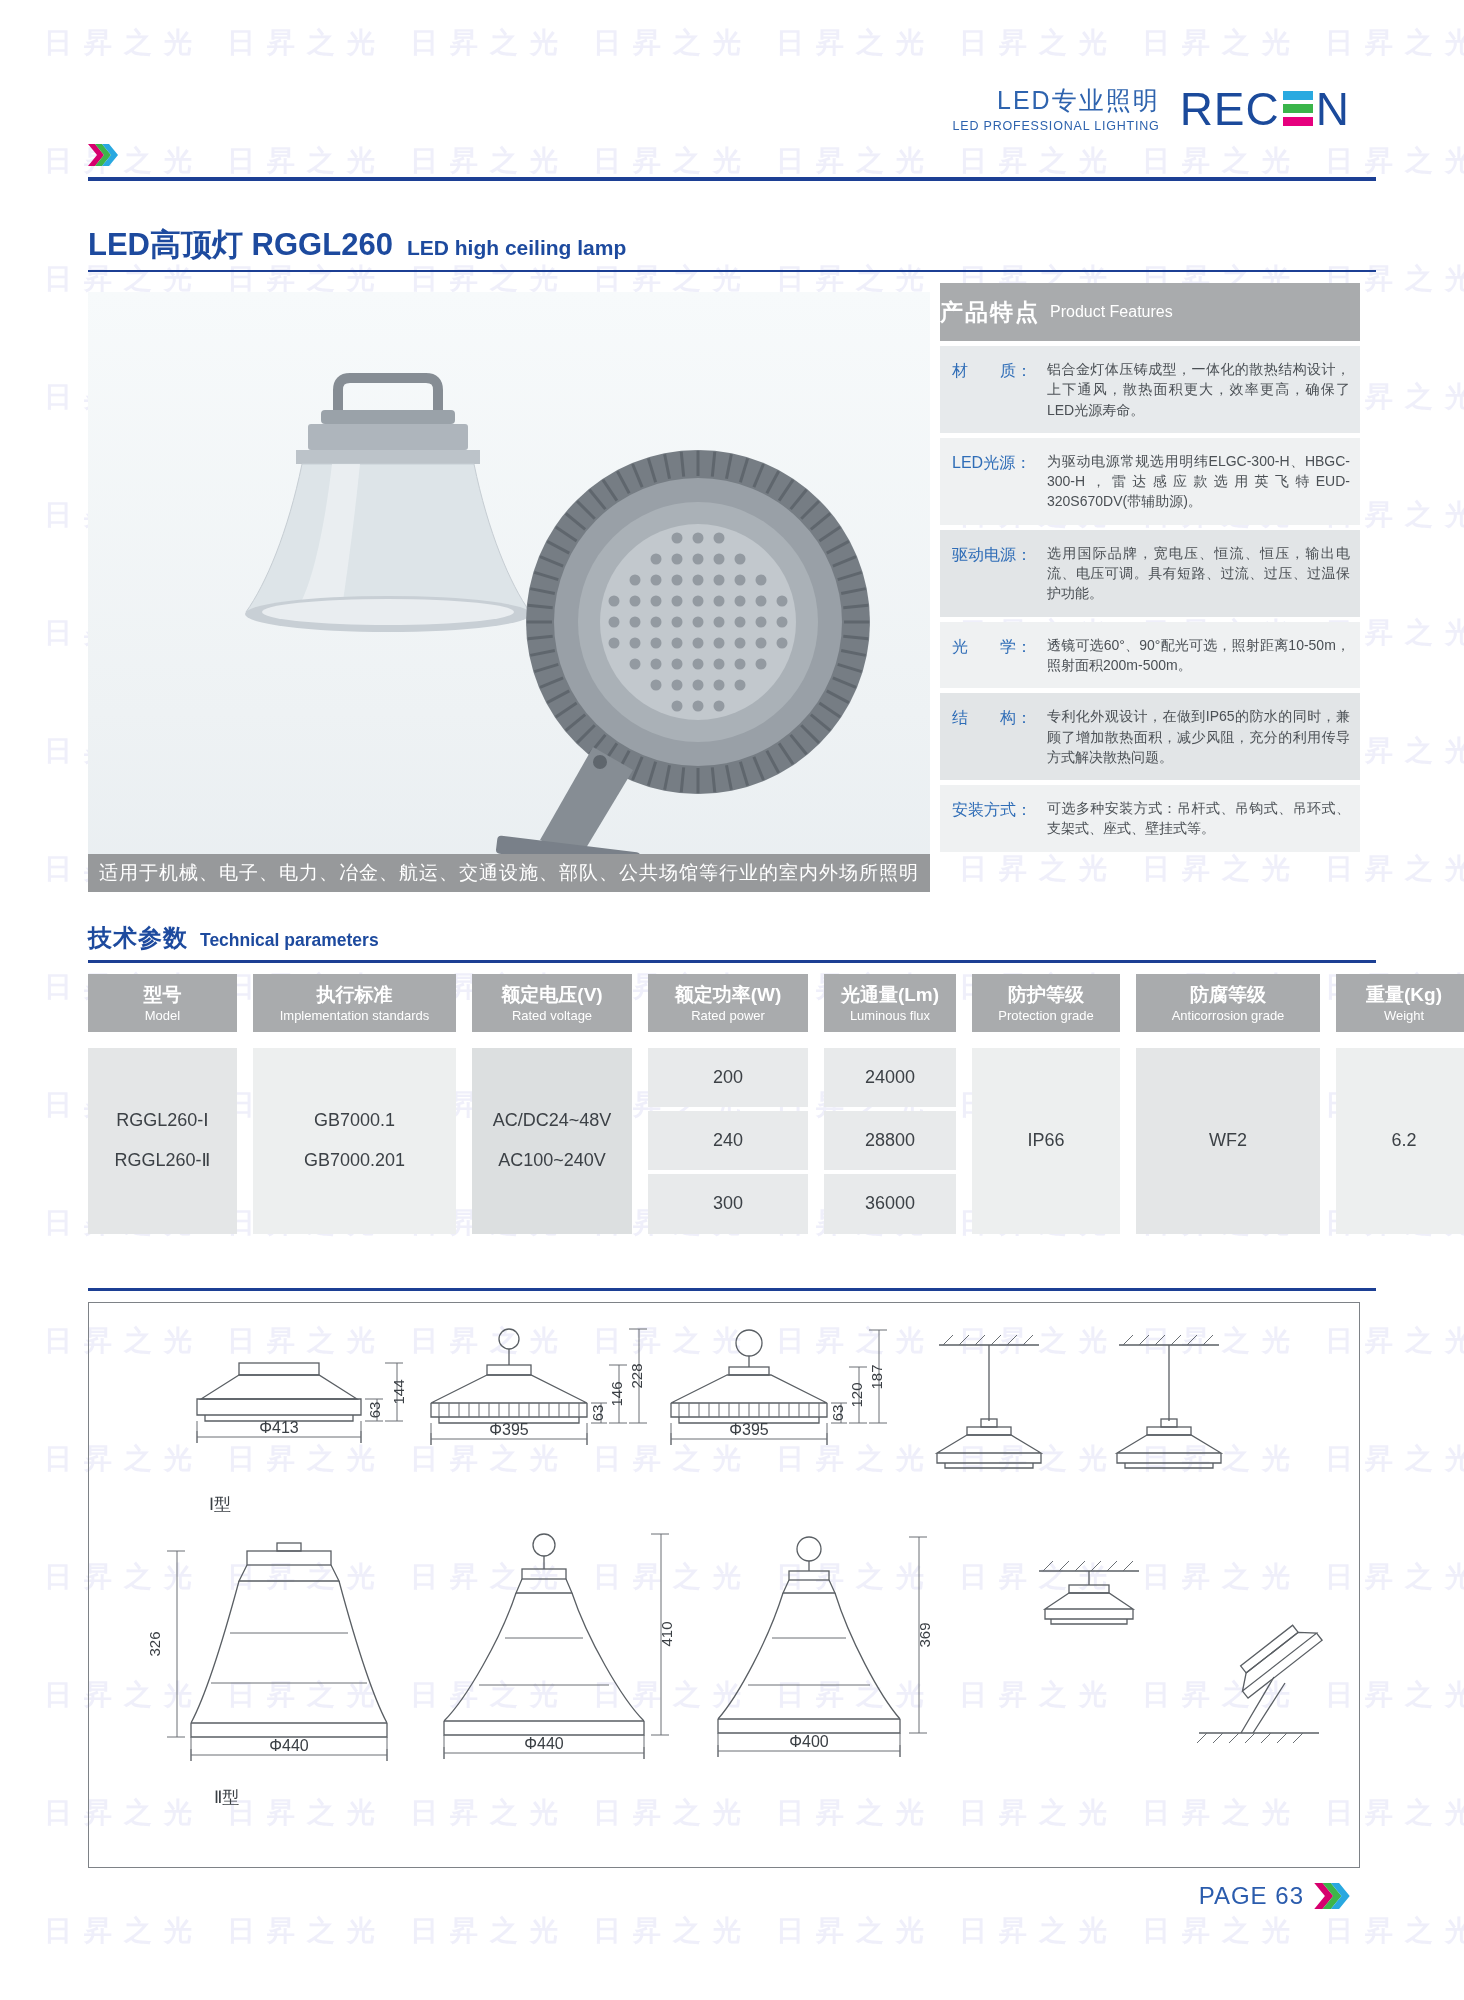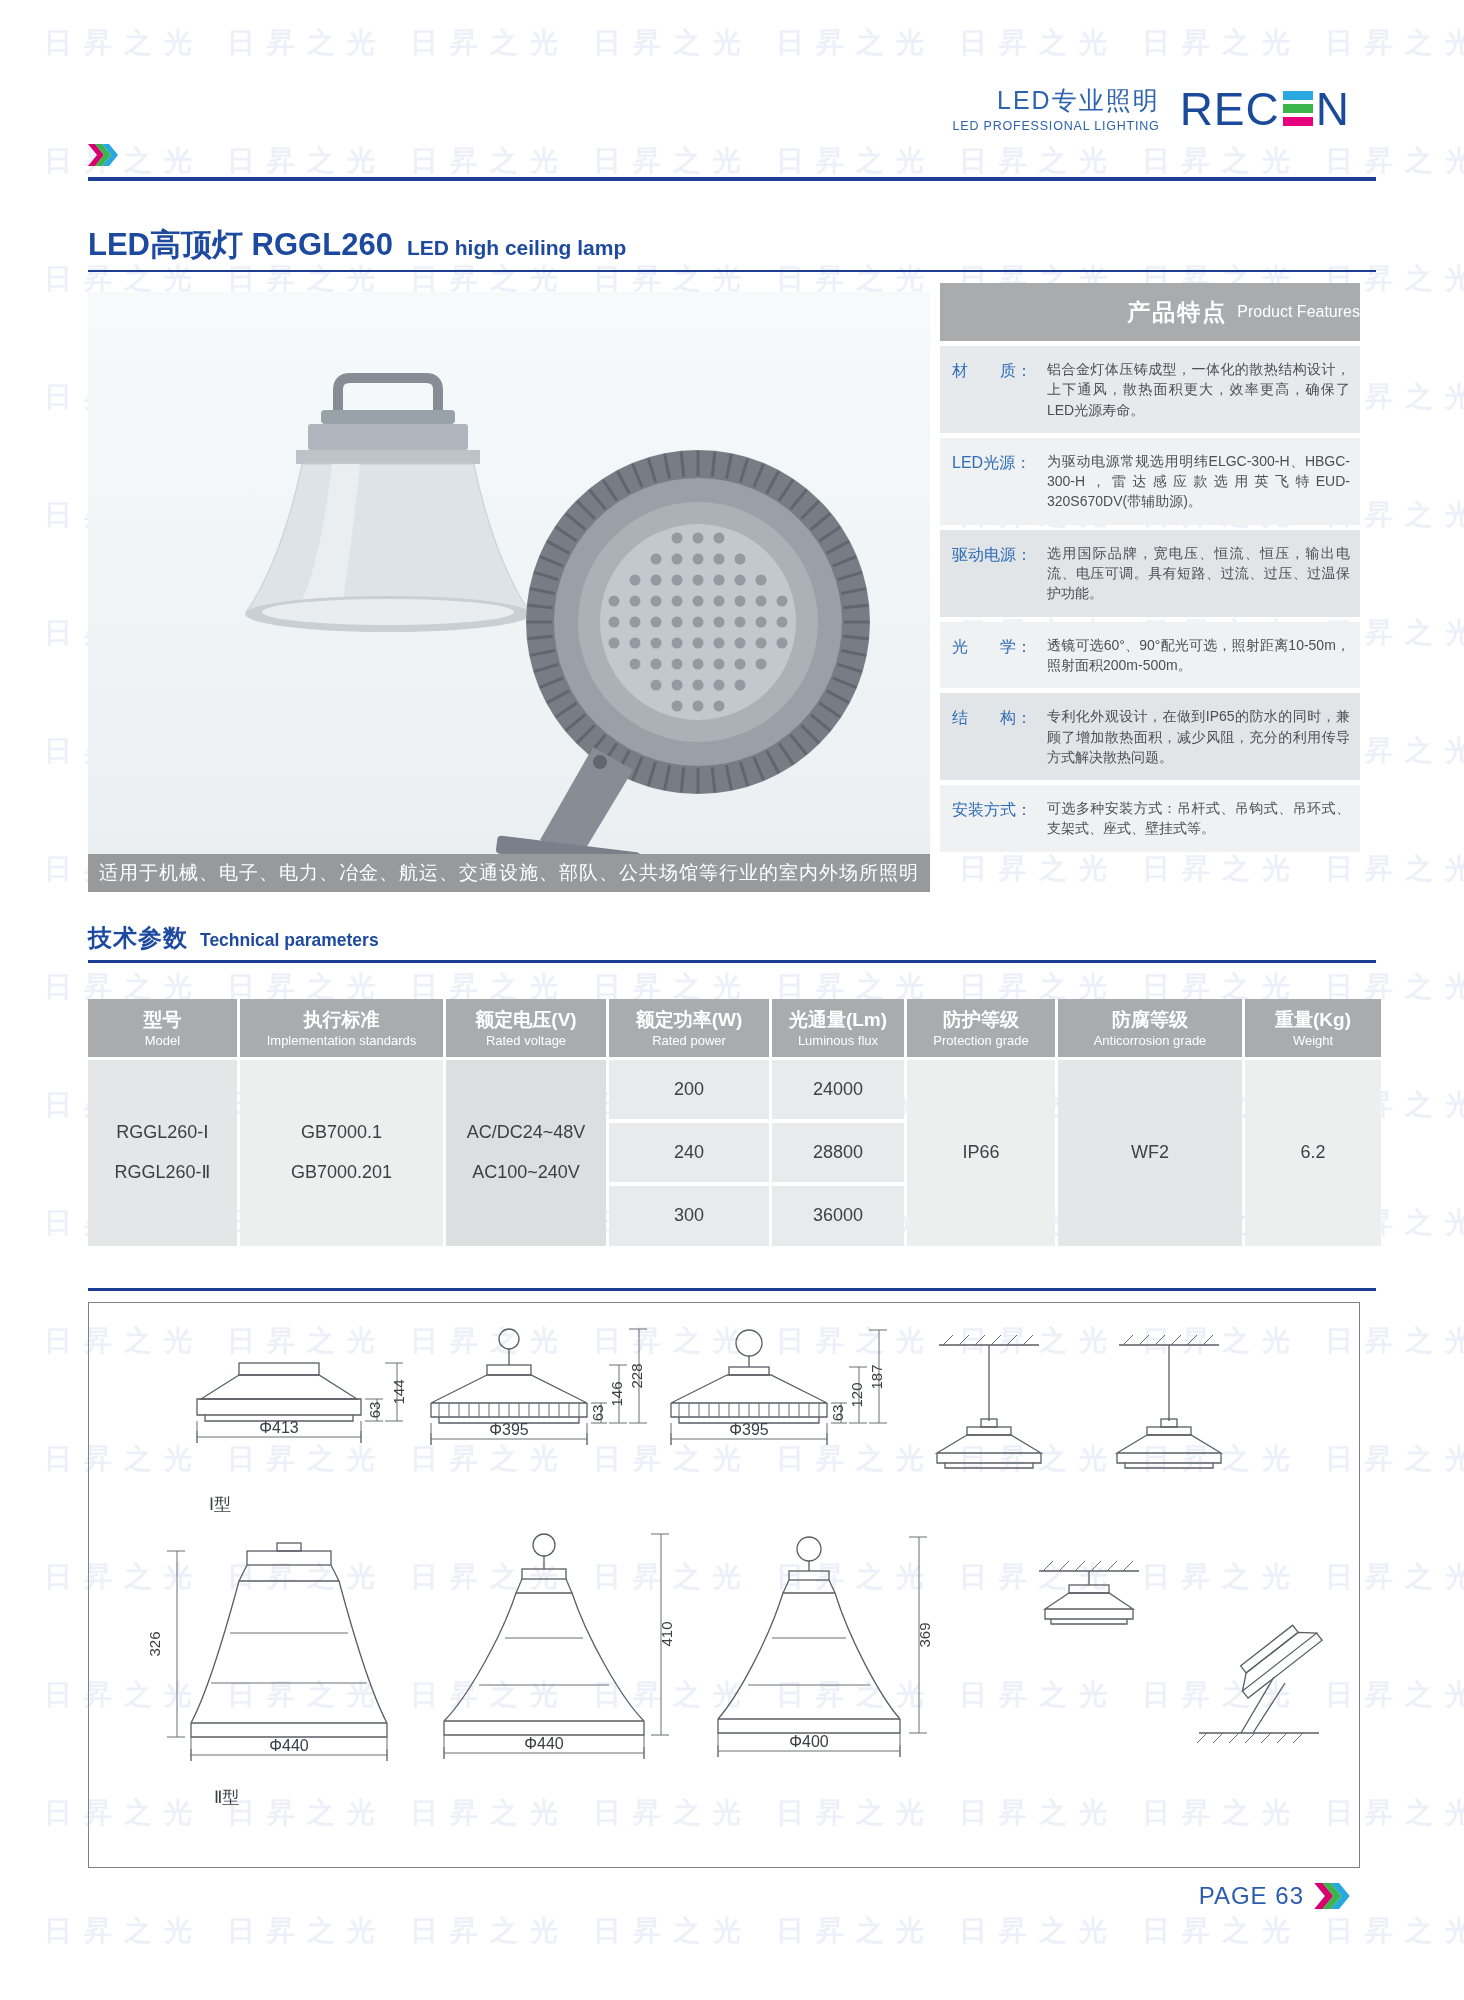--- a/index.html
+++ b/index.html
@@ -27,39 +27,39 @@
   .page-title .zh { font-size:31px; font-weight:bold; color:#1d4a9e; }
   .page-title .en { font-size:21px; font-weight:bold; color:#1d4a9e; }
   .rule-thin { position:absolute; left:88px; right:88px; top:270px; height:2px; background:#1c3f94; z-index:2; }
 
   
   .photo-box { position:absolute; left:88px; top:292px; width:842px; height:600px; background:linear-gradient(180deg,#f7fafb 0%,#eef2f4 70%,#e9eef1 100%); z-index:2; }
   .photo-caption { position:absolute; left:0; right:0; bottom:0; height:38px; background:#97999b; color:#ffffff; font-size:19px; letter-spacing:1px; display:flex; align-items:center; justify-content:center; white-space:nowrap; }
 
   
   .features { position:absolute; left:940px; top:283px; width:420px; z-index:2; }
-  .feat-header { height:58px; background:#a9abad; display:flex; align-items:center; justify-content:flex-end; gap:10px; color:#ffffff; }
+  .feat-header { height:58px; background:#a9abad; display:flex; align-items:center; justify-content:flex-start; gap:10px; color:#ffffff; }
   .feat-header .zh { font-size:23px; font-weight:bold; letter-spacing:2px; }
   .feat-header .en { font-size:16px; }
   .feat-row { display:flex; padding:13px 10px 13px 12px; margin-top:5px; }
   .feat-row .lbl { width:95px; flex:0 0 95px; color:#2f6db7; font-size:16px; line-height:1.45; }
   .feat-row .txt { flex:1; color:#4b5055; font-size:14px; line-height:1.45; text-align:justify; }
   .shade-a { background:#e7eaec; }
   .shade-b { background:#eff1f2; }
   .shade-c { background:#e2e5e7; }
 
   
   .sec-title { position:absolute; left:88px; display:flex; align-items:baseline; gap:12px; z-index:2; }
   .sec-title .zh { font-size:24px; font-weight:bold; color:#1d4a9e; letter-spacing:1px; }
   .sec-title .en { font-size:17.5px; font-weight:bold; color:#1d4a9e; }
   .sec-rule { position:absolute; left:88px; right:88px; height:2.5px; background:#1c3f94; z-index:2; }
 
   
   .spec-table { position:absolute; left:88px; top:974px; width:1272px; z-index:2; display:grid;
-    grid-template-columns:149px 203px 160px 160px 132px 148px 184px 136px; gap:3px; background:transparent;margin-top:25px; }
+    grid-template-columns:149px 203px 160px 160px 132px 148px 184px 136px; gap:16px; background:transparent; }
   .th { background:#a9abad; color:#ffffff; text-align:center; padding:8px 2px 7px; }
   .th .zh { font-size:19px; font-weight:bold; line-height:1.35; }
   .th .en { font-size:13px; line-height:1.3; }
   .td { height:186px; display:flex; flex-direction:column; align-items:center; justify-content:center; color:#3c4146; font-size:18px; line-height:2.2; text-align:center; }
   .bg1 { background:#e4e6e7; } .bg2 { background:#edefef; } .bg3 { background:#dcdfe0; } 
   .sub-col { height:186px; display:flex; flex-direction:column; gap:4px; background:transparent; }
   .sub-cell { flex:1; background:#e8eaeb; display:flex; align-items:center; justify-content:center; color:#3c4146; font-size:18px; }
 
   
   .diagram-box { position:absolute; left:88px; top:1302px; width:1272px; height:566px; border:1px solid #7e8287; z-index:2; background:transparent; }

